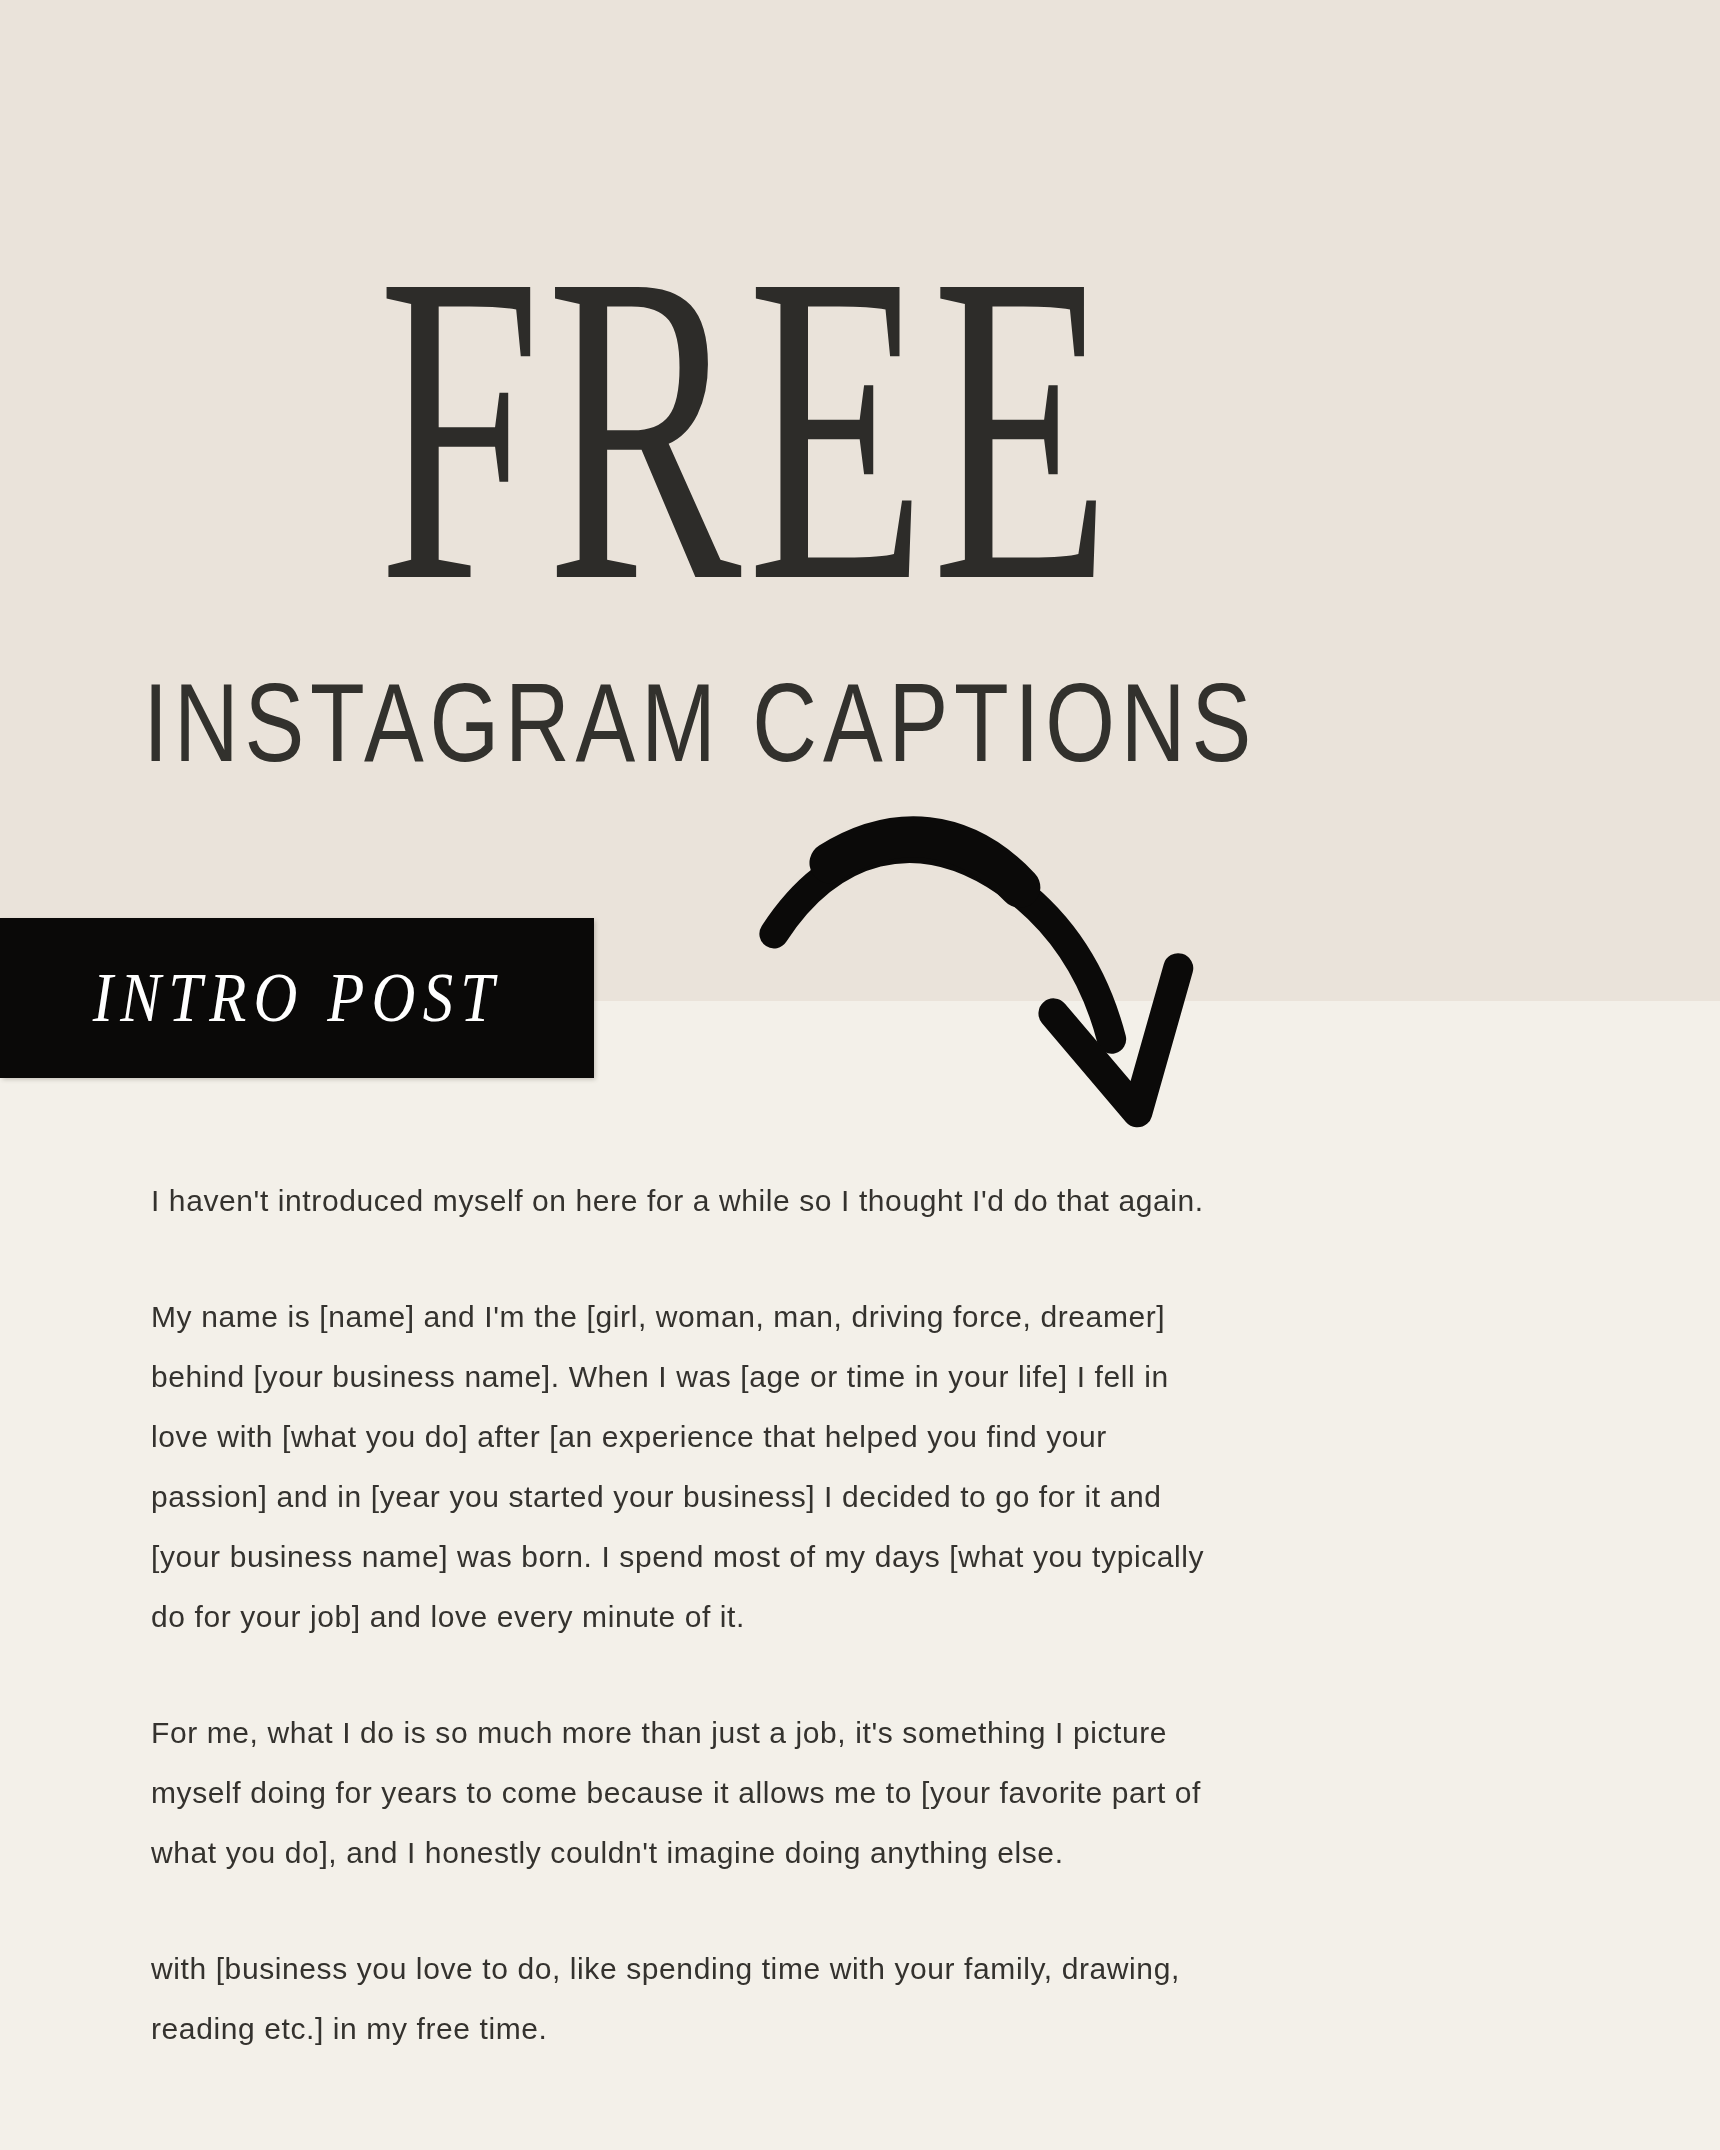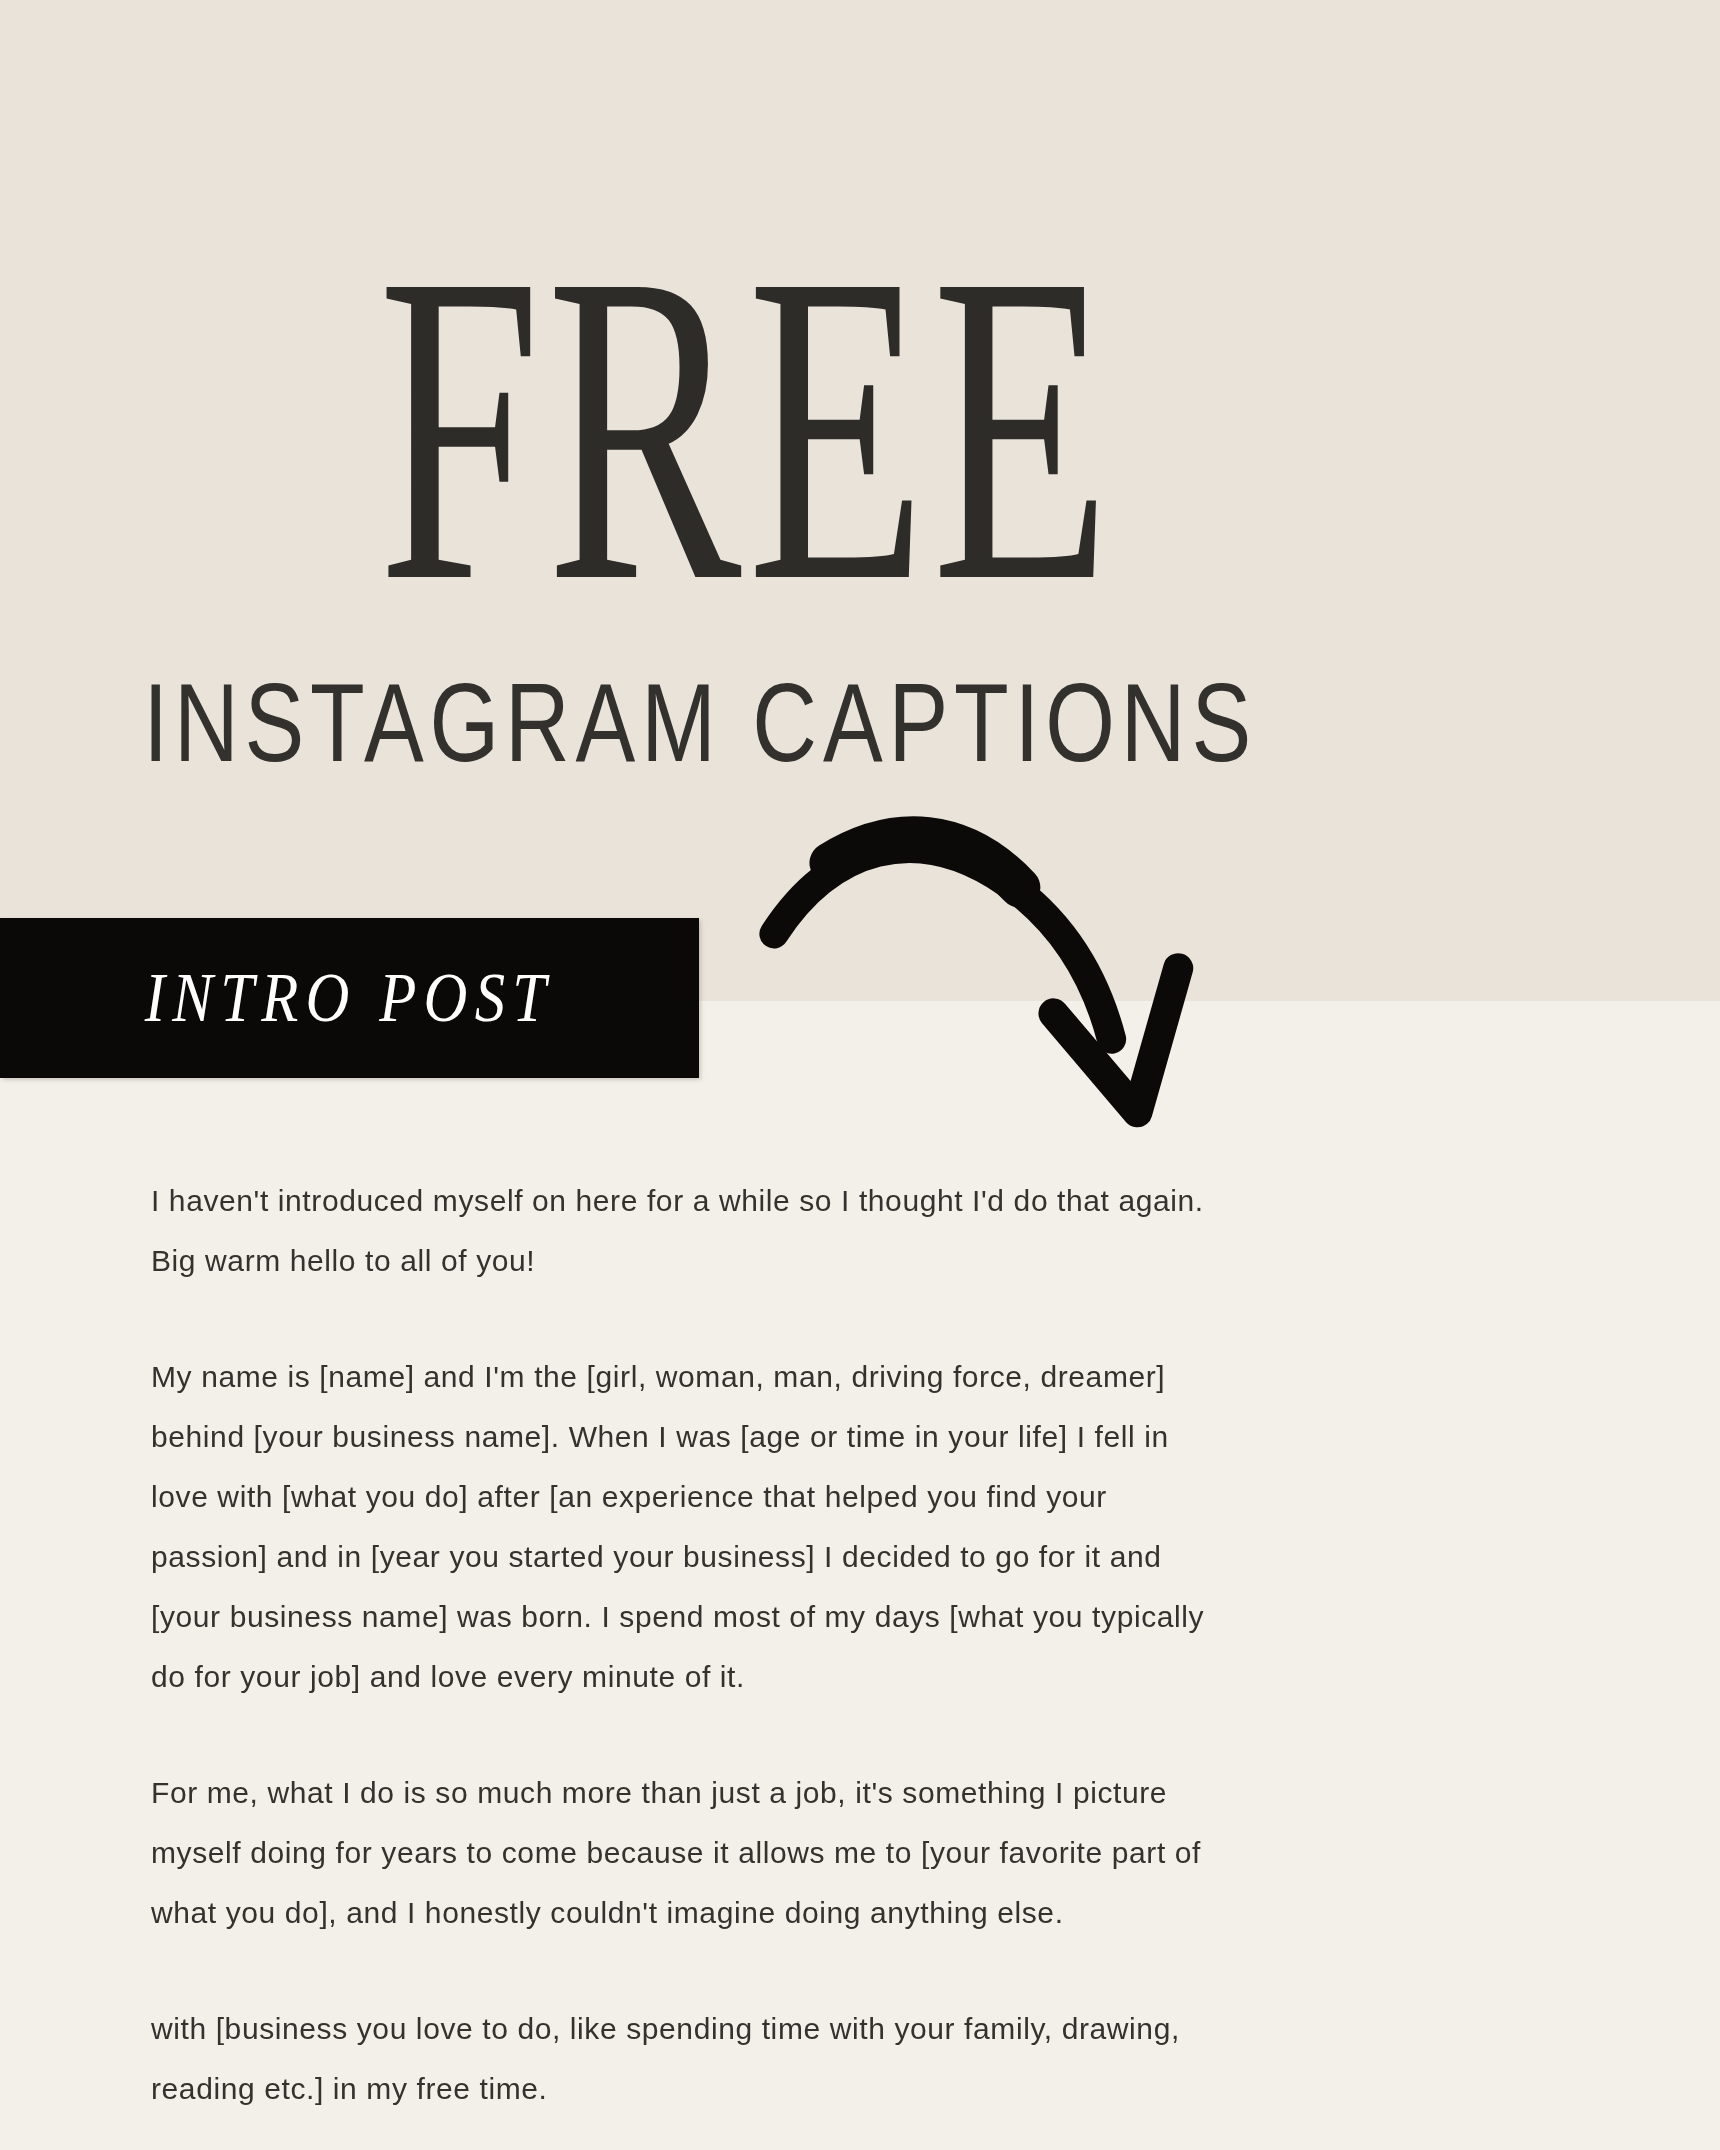--- a/index.html
+++ b/index.html
@@ -47,21 +47,21 @@
     white-space:nowrap;
   }
   .subheadline .squeeze{
     display:inline-block;
     transform:scaleX(0.80);
     transform-origin:50% 50%;
     letter-spacing:0.065em;
   }
   .banner{
     position:absolute;left:0;top:918px;
-    width:699px;height:160px;
+    width:594px;height:160px;
     background:var(--banner-bg);
     display:flex;align-items:center;justify-content:center;
     box-shadow:1.7px 2.2px 4.3px rgba(60,55,48,0.25);
   }
   .banner .label{
     font-family:"Liberation Serif","DejaVu Serif",serif;
     font-style:italic;
     font-size:69px;line-height:1;
     color:var(--banner-text);
     letter-spacing:0.12em;
@@ -110,21 +110,20 @@
   <svg viewBox="0 0 1200 850" xmlns="http://www.w3.org/2000/svg">
     <path class="stroke" stroke-width="68" d="M 100 320 C 230 120, 430 55, 640 200 C 790 305, 855 450, 885 565"></path>
     <path class="stroke" stroke-width="95" d="M 230 155 C 380 62, 540 72, 672 212"></path>
     <path class="stroke" stroke-width="70" d="M 750 505 L 945 735 L 1040 400"></path>
   </svg>
 </div>
 
 <div class="body-text">
     <div class="para">
       <div class="line">I haven't introduced myself on here for a while so I thought I'd do that again.</div>
-      <div class="line">Big warm hello to all of you!</div>
     </div>
     <div class="para">
       <div class="line">My name is [name] and I'm the [girl, woman, man, driving force, dreamer]</div>
       <div class="line">behind [your business name]. When I was [age or time in your life] I fell in</div>
       <div class="line">love with [what you do] after [an experience that helped you find your</div>
       <div class="line">passion] and in [year you started your business] I decided to go for it and</div>
       <div class="line">[your business name] was born. I spend most of my days [what you typically</div>
       <div class="line">do for your job] and love every minute of it.</div>
     </div>
     <div class="para">

